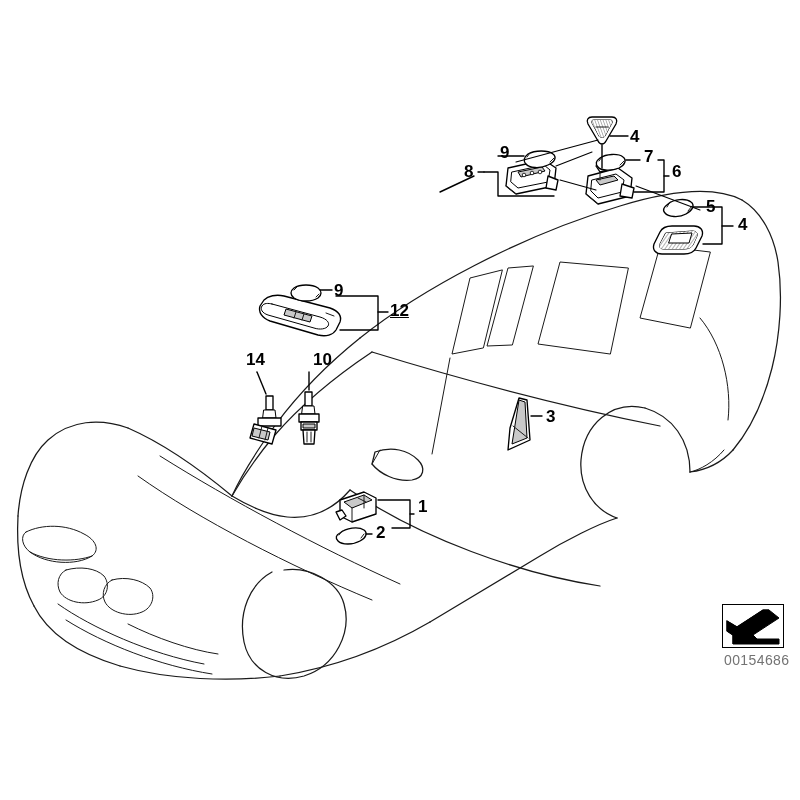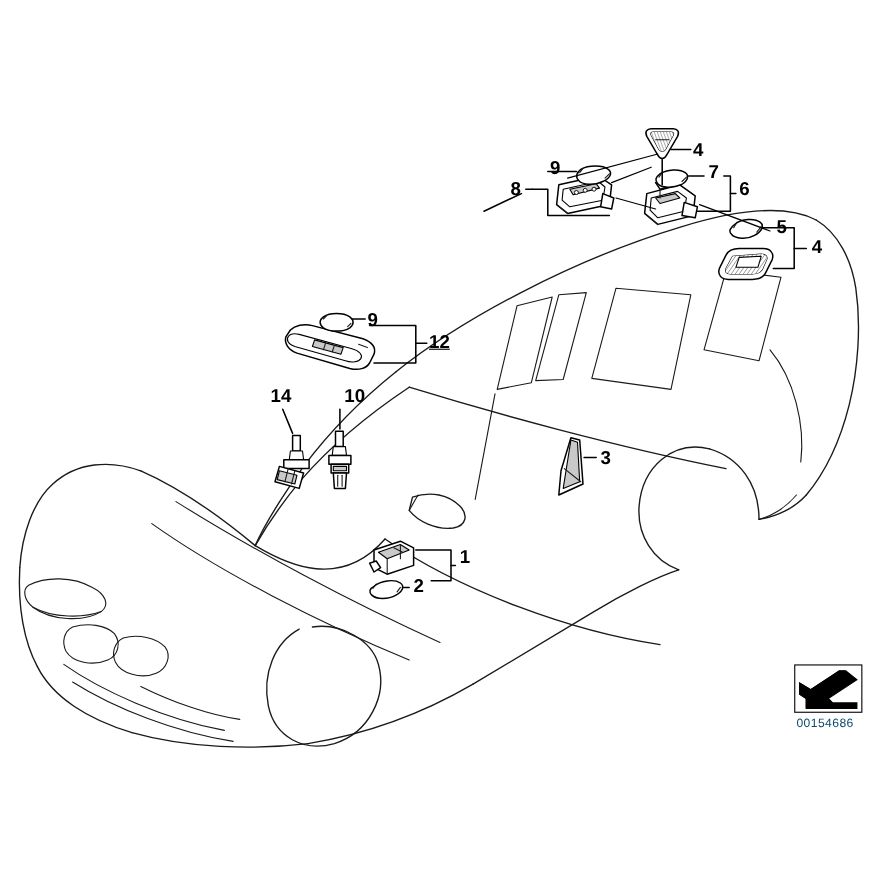--- a/index.html
+++ b/index.html
@@ -1,20 +1,20 @@
 <!DOCTYPE html>
 <html><head>
 <meta charset="utf-8">
 <style>
   html,body{margin:0;padding:0;background:#ffffff;}
   body{width:800px;height:800px;overflow:hidden;font-family:"Liberation Sans",sans-serif;}
   #stage{position:relative;width:800px;height:800px;background:#ffffff;}
   #stage svg{position:absolute;left:0;top:0;}
   .callout{position:absolute;font-family:"Liberation Sans",sans-serif;font-weight:bold;font-size:17px;color:#000;line-height:1;white-space:nowrap;}
-  .diagram-id{position:absolute;font-family:"Liberation Sans",sans-serif;font-size:11px;color:#0c4a6e;letter-spacing:.4px;white-space:nowrap;}
+  .diagram-id{position:absolute;font-family:"Liberation Sans",sans-serif;font-size:14px;color:#737373;letter-spacing:.4px;white-space:nowrap;}
   .legendbox{position:absolute;box-sizing:border-box;border:1.3px solid #000;background:#fff;}
 </style>
 </head>
 <body>
 
 <div id="stage">
 
   <svg width="800" height="800" viewBox="0 0 800 800">
     <defs>
       <style>

